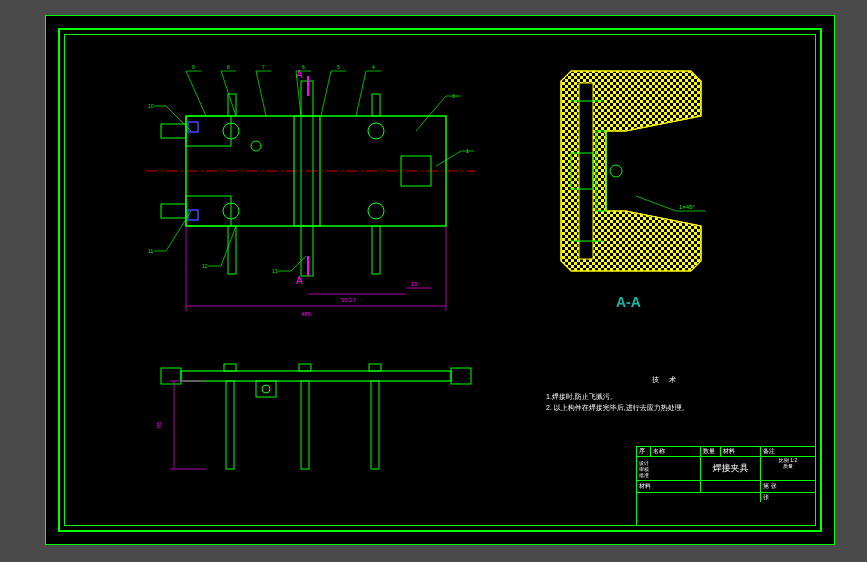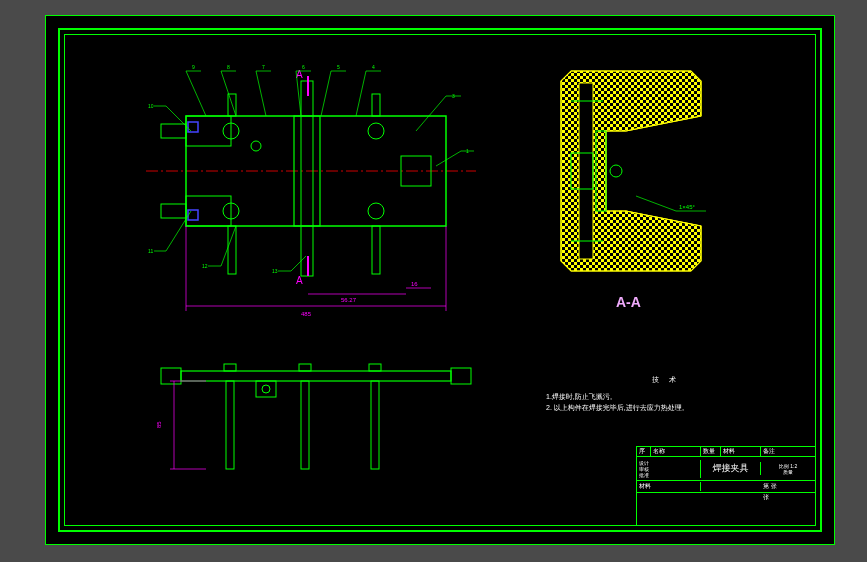--- a/index.html
+++ b/index.html
@@ -28,41 +28,41 @@
     .frame-inner {
       position: absolute;
       left: 18px; top: 18px; right: 18px; bottom: 18px;
       border: 1px solid #0f0;
     }
     .svg-view {
       position: absolute;
     }
     .section-label {
       position: absolute;
-      color: #f0abfc;
+      color: #14b8a6;
       font-size: 14px;
       font-weight: bold;
     }
     .notes {
       position: absolute;
       color: #fff;
       font-size: 7px;
       line-height: 1.6;
     }
     .titleblock {
       position: absolute;
       right: 18px;
       bottom: 18px;
       width: 180px;
       height: 80px;
       border: 1px solid #0f0;
       color: #fff;
       font-size: 6px;
     }
-    .tb-row { display: flex; border-bottom: 1px solid #0f0; height: 10px; align-items: center; }
+    .tb-row { display: flex; border-bottom: 1px solid #0f0; height: 10px; }
     .tb-cell { border-right: 1px solid #0f0; padding: 0 2px; display: flex; align-items: center; overflow: hidden; }
     .tb-row:last-child { border-bottom: none; }
     .dim-text {
       fill: #f0f;
       font-size: 6px;
     }
     .leader-text {
       fill: #0f0;
       font-size: 5px;
     }

